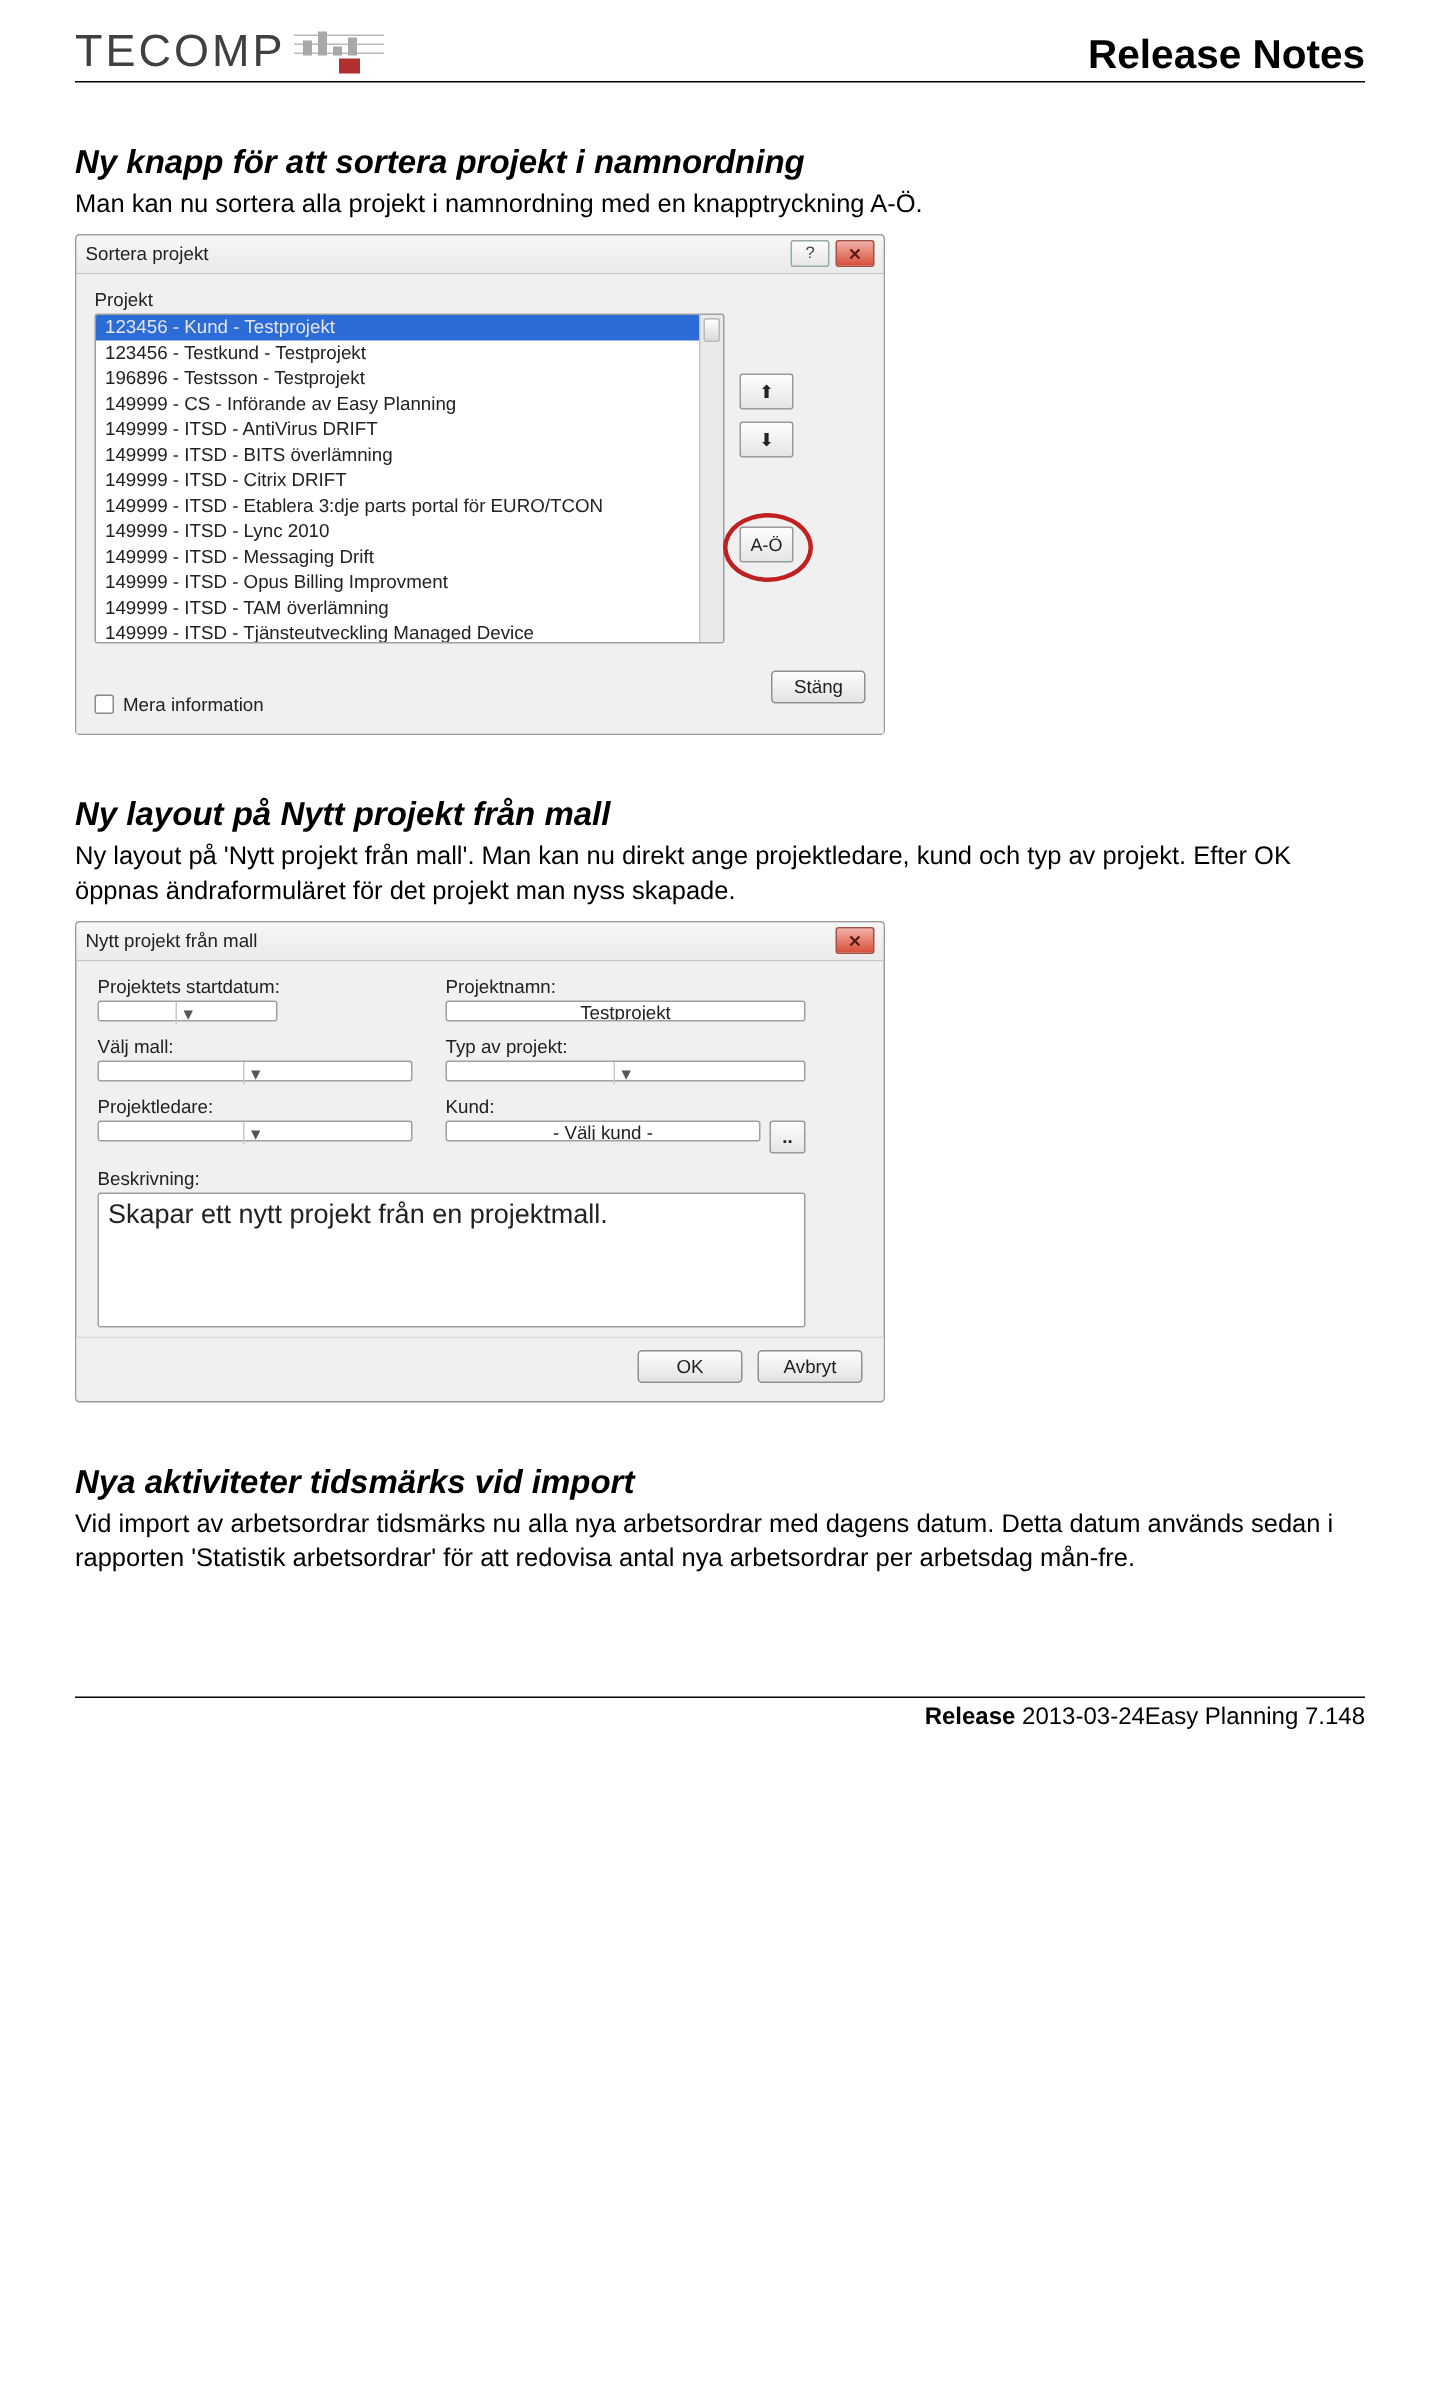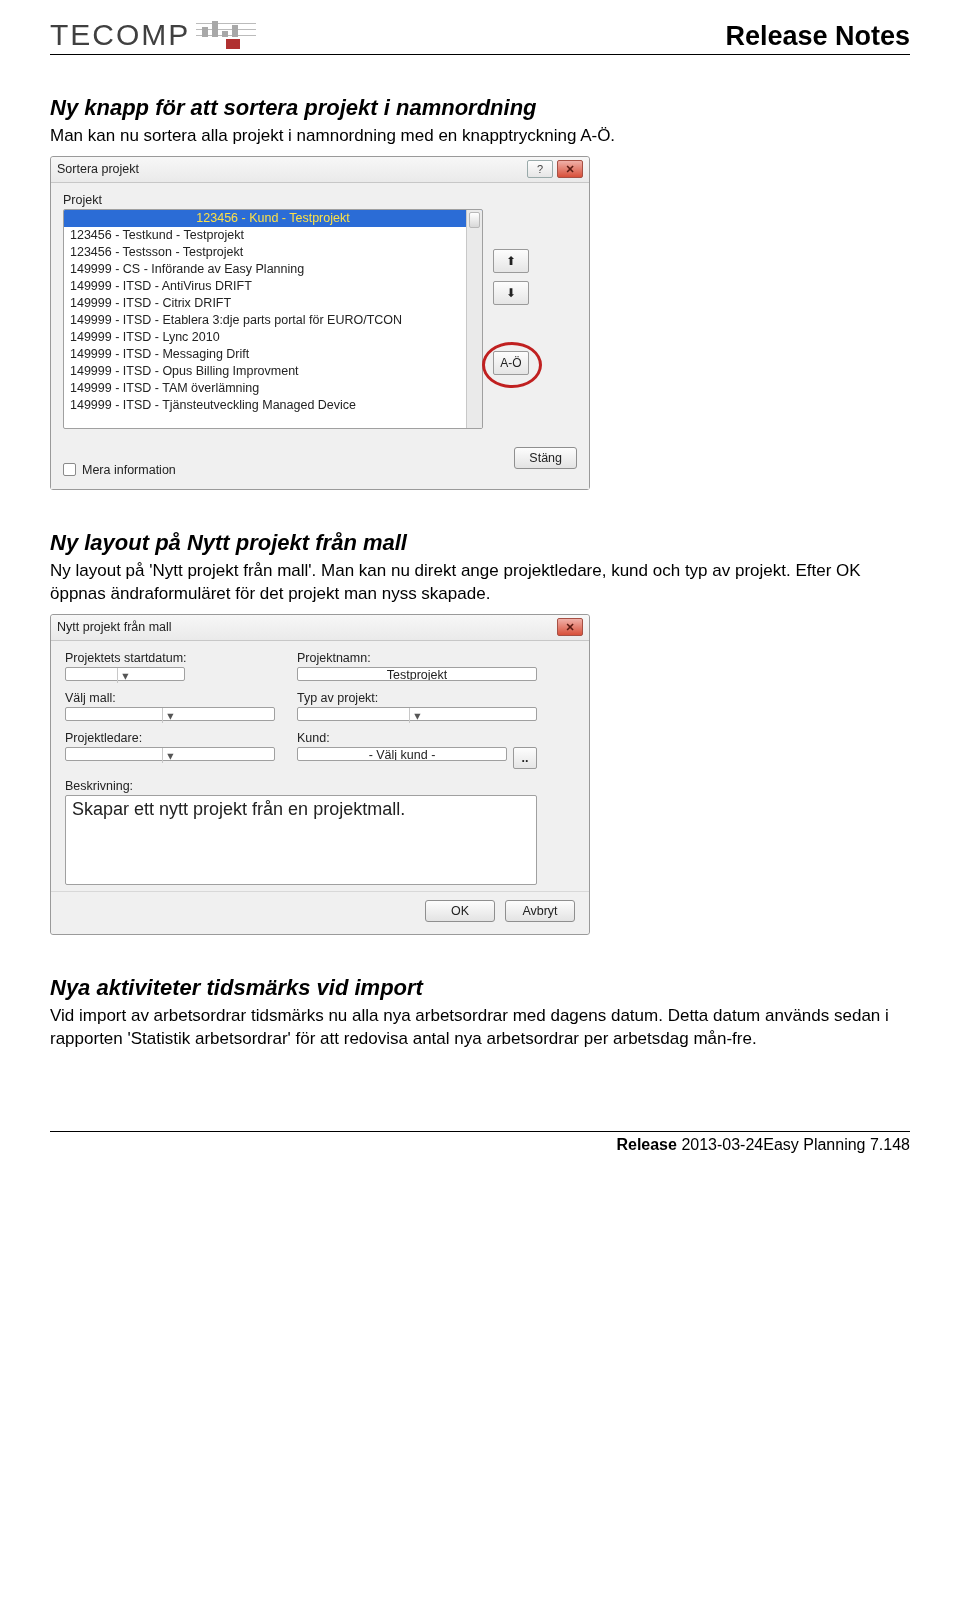--- a/index.html
+++ b/index.html
@@ -104,21 +104,21 @@
   .win-body { padding: 10px 12px 12px 12px; background:#f0f0f0; }
 
   .sort-panel { display:flex; gap:10px; }
   .listpane {
     background:#fff; border:1px solid #a0a0a0; border-radius:2px;
     width: 420px; height: 220px; overflow:hidden;
     position: relative;
   }
   .listpane ul { list-style:none; margin:0; padding:0; }
   .listpane li { padding: 1.5px 6px; white-space:nowrap; }
-  .listpane li.sel { background:#2b6cd6; color:#fde047;text-align:center; }
+  .listpane li.sel { background:#2b6cd6; color:#e5e5e5; }
   .listpane .scrollbar {
     position:absolute; right:0; top:0; bottom:0; width:16px;
     background:#eaeaea; border-left:1px solid #c8c8c8;
   }
   .listpane .scrollbar::before {
     content:""; position:absolute; top:2px; left:2px; right:2px; height:14px;
     background:linear-gradient(#fff,#d8d8d8); border:1px solid #b8b8b8; border-radius:2px;
   }
   .sort-btns { display:flex; flex-direction:column; gap:8px; align-items:center; margin-top:40px; }
   .smallbtn {
@@ -212,23 +212,24 @@
         <span class="tbtn red">✕</span>
       </span>
     </div>
     <div class="win-body">
       <div class="fld-label">Projekt</div>
       <div class="sort-panel">
         <div class="listpane">
           <ul>
             <li class="sel">123456 - Kund - Testprojekt</li>
             <li>123456 - Testkund - Testprojekt</li>
-            <li>123456 - Testsson - Testprojekt</li>
+            <li>196896 - Testsson - Testprojekt</li>
             <li>149999 - CS - Införande av Easy Planning</li>
             <li>149999 - ITSD - AntiVirus DRIFT</li>
+            <li>149999 - ITSD - BITS överlämning</li>
             <li>149999 - ITSD - Citrix DRIFT</li>
             <li>149999 - ITSD - Etablera 3:dje parts portal för EURO/TCON</li>
             <li>149999 - ITSD - Lync 2010</li>
             <li>149999 - ITSD - Messaging Drift</li>
             <li>149999 - ITSD - Opus Billing Improvment</li>
             <li>149999 - ITSD - TAM överlämning</li>
             <li>149999 - ITSD - Tjänsteutveckling Managed Device</li>
           </ul>
           <div class="scrollbar"></div>
         </div>

